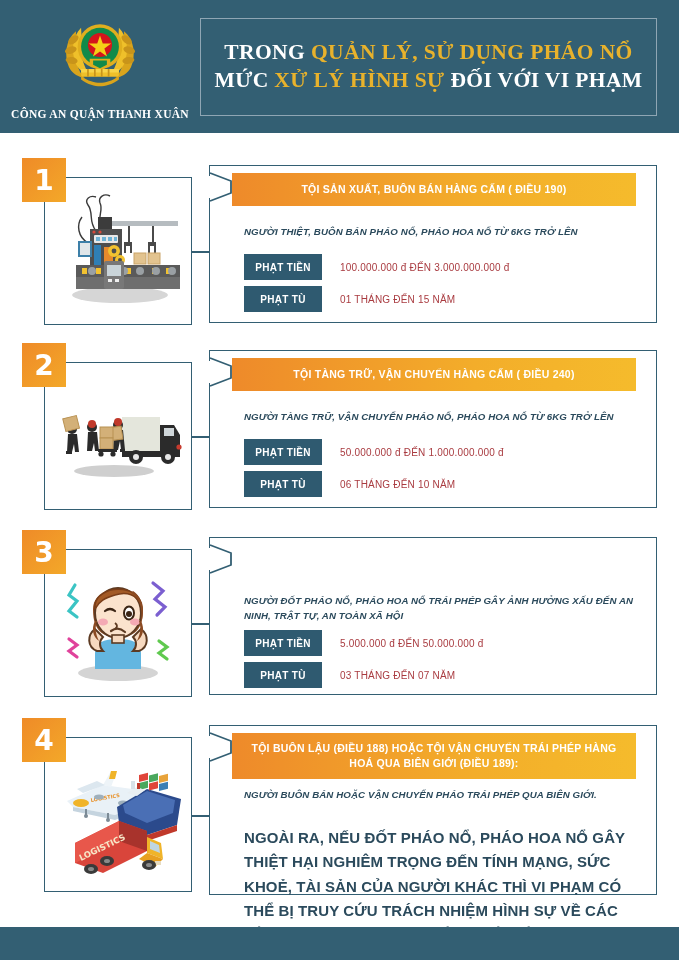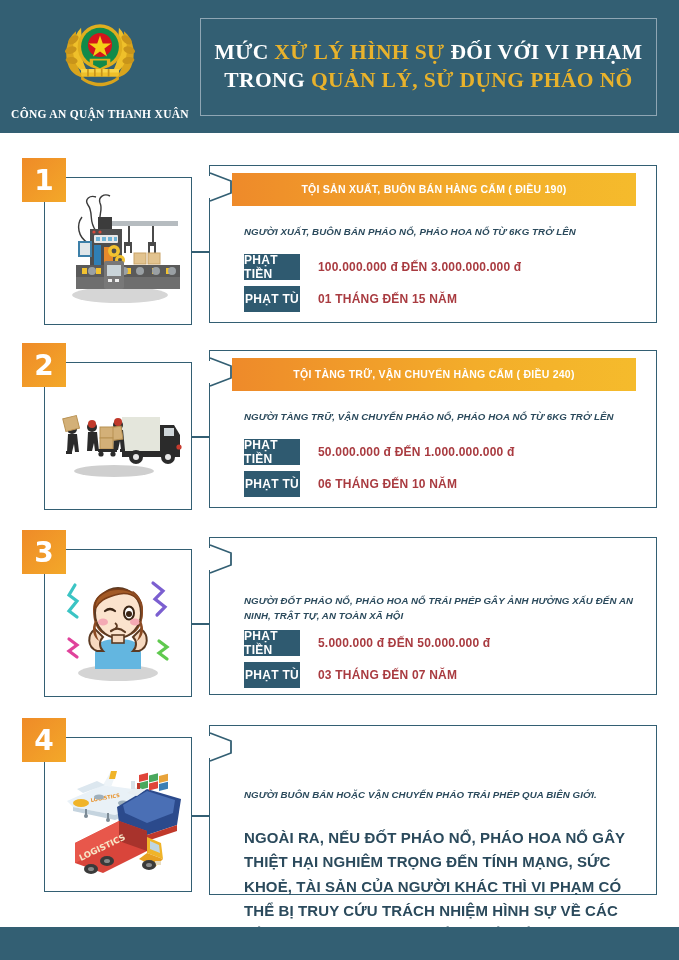--- a/index.html
+++ b/index.html
@@ -128,27 +128,27 @@
     font-size:15px; font-weight:bold; color:#2B4A5C;
     line-height:1.62; letter-spacing:.1px;
   }
 
   
   .prow{
     position:absolute; left:34px;
     display:flex; align-items:center; gap:18px;
   }
   .plabel{
-    width:56px; height:26px;
+    width:78px; height:26px;
     background:#2F5A70; color:#ffffff;
-    font-size:12px; font-weight:bold; letter-spacing:.3px;
+    font-size:10px; font-weight:bold; letter-spacing:.3px;
     display:flex; align-items:center; justify-content:center;
   }
   .pvalue{
-    color:#A93B40; font-size:12px; font-weight:bold; letter-spacing:.2px;
+    color:#A93B40; font-size:10px; font-weight:normal; letter-spacing:.2px;
     white-space:nowrap;
   }
   #sec1 .prow.r1{ top:88px; } #sec1 .prow.r2{ top:120px; }
   #sec2 .prow.r1{ top:88px; } #sec2 .prow.r2{ top:120px; }
   #sec3 .prow.r1{ top:92px; } #sec3 .prow.r2{ top:124px; }
 
   
   .footer-band{
     position:absolute; left:0; top:927px; width:679px; height:33px;
     background:#335F73;
@@ -197,24 +197,24 @@
         <rect x="59" y="64" width="2" height="9"></rect>
       </g>
 
       <path d="M28 72 C36 78 44 80 50 80 C56 80 64 78 72 72 L72 76 C64 82 56 84 50 84 C44 84 36 82 28 76 Z" fill="#D9A41C"></path>
     </svg>
     <div class="logo-caption">CÔNG AN QUẬN THANH XUÂN</div>
   </div>
 
   <div class="title-box">
     <div class="title-line">
+      <span class="tw">TRONG </span><span class="ty">QUẢN LÝ, SỬ DỤNG PHÁO NỔ</span>
+    </div>
+    <div class="title-line">
       <span class="tw">MỨC </span><span class="ty">XỬ LÝ HÌNH SỰ</span><span class="tw"> ĐỐI VỚI VI PHẠM</span>
-    </div>
-    <div class="title-line">
-      <span class="tw">TRONG </span><span class="ty">QUẢN LÝ, SỬ DỤNG PHÁO NỔ</span>
     </div>
   </div>
 </div>
 
 <div class="section" id="sec1">
   <div class="badge">1</div>
   <div class="img-frame">
     <svg width="132" height="120" viewBox="0 0 132 120">
       <ellipse cx="68" cy="104" rx="48" ry="8" fill="#D6D6D6"></ellipse>
 
@@ -293,21 +293,21 @@
         </g>
     </svg>
   </div>
   <div class="connector"></div>
   <div class="panel">
     <svg class="notch" viewBox="0 0 24 30">
       <polyline points="1,1 22,9 22,21 1,29" fill="#ffffff" stroke="#335F73" stroke-width="1.8"></polyline>
       <rect x="0" y="4" width="3" height="22" fill="#ffffff"></rect>
     </svg>
     <div class="bar">TỘI SẢN XUẤT, BUÔN BÁN HÀNG CẤM ( ĐIỀU 190)</div>
-    <div class="desc">NGƯỜI  XUẤT, BUÔN BÁN PHÁO NỔ, PHÁO HOA NỔ TỪ 6KG TRỞ LÊN</div>
+    <div class="desc">NGƯỜI  THIỆT, BUÔN BÁN PHÁO NỔ, PHÁO HOA NỔ TỪ 6KG TRỞ LÊN</div>
     <div class="prow r1">
       <div class="plabel">PHẠT TIỀN</div>
       <div class="pvalue">100.000.000 đ ĐẾN 3.000.000.000 đ</div>
     </div>
     <div class="prow r2">
       <div class="plabel">PHẠT TÙ</div>
       <div class="pvalue">01 THÁNG ĐẾN 15 NĂM</div>
     </div>
   </div>
 </div>
@@ -510,18 +510,19 @@
         </g>
       </g>
     </svg>
   </div>
   <div class="connector"></div>
   <div class="panel">
     <svg class="notch" viewBox="0 0 24 30">
       <polyline points="1,1 22,9 22,21 1,29" fill="#ffffff" stroke="#335F73" stroke-width="1.8"></polyline>
       <rect x="0" y="4" width="3" height="22" fill="#ffffff"></rect>
     </svg>
+    <div class="bar">TỘI BUÔN LẬU (ĐIỀU 188) HOẶC TỘI VẬN CHUYỂN TRÁI PHÉP HÀNG HOÁ QUA BIÊN GIỚI (ĐIỀU 189):</div>
     <div class="desc">NGƯỜI BUÔN BÁN HOẶC VẬN CHUYỂN PHÁO TRÁI PHÉP QUA BIÊN GIỚI.</div>
     <div class="extra">NGOÀI RA, NẾU ĐỐT PHÁO NỔ, PHÁO HOA NỔ GÂY THIỆT HẠI NGHIÊM TRỌNG ĐẾN TÍNH MẠNG, SỨC KHOẺ, TÀI SẢN CỦA NGƯỜI KHÁC THÌ VI PHẠM CÓ THỂ BỊ TRUY CỨU TRÁCH NHIỆM HÌNH SỰ VỀ CÁC TỘI DANH KHÁC TƯƠNG XỨNG VỚI HẬU QUẢ NGHIÊM TRỌNG DO HÀNH VI ĐỐT PHÁO GÂY RA</div>
   </div>
 </div>
 
 <div class="footer-band"></div>
 
 </body></html>

